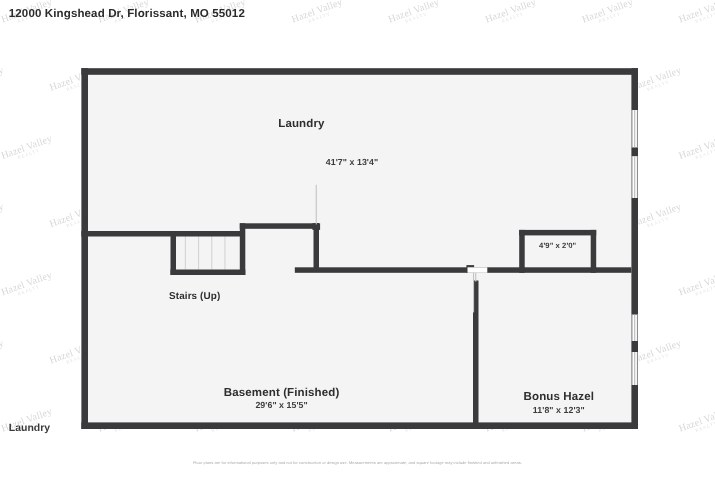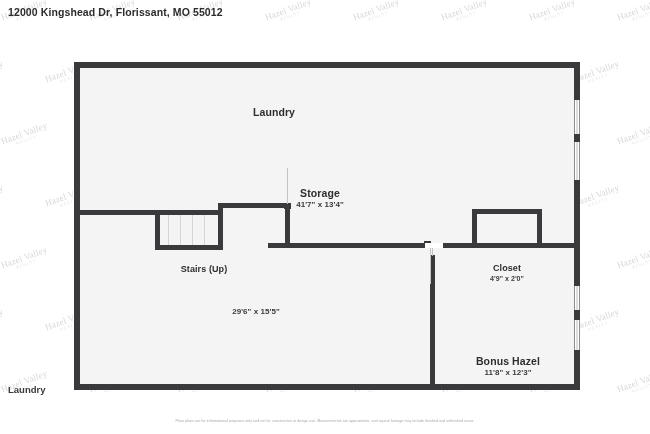--- a/index.html
+++ b/index.html
@@ -287,34 +287,33 @@
   <div class="wall" style="left:430px; top:255px; width:5px; height:135px;"></div>
   <div class="door-leaf" style="left:432px; top:248px; width:1px; height:8px;"></div>
 
 </div>
 
 <div class="room-label" style="left:209px; top:62px; width:130px;">
   <span class="r-name">Laundry</span>
 </div>
 
 <div class="room-label" style="left:255px; top:143px; width:130px;">
-  <span class="r-name">Storage</span>
   <span class="r-dim">41'7" x 13'4"</span>
 </div>
 
-<div class="room-label small" style="left:144px; top:220px; width:120px;">
+<div class="room-label small" style="left:117px; top:220px; width:120px;">
   <span class="r-name">Stairs (Up)</span>
 </div>
 
 <div class="room-label small" style="left:447px; top:219px; width:120px;">
-  <span class="r-name">Closet</span>
   <span class="r-dim">4'9" x 2'0"</span>
 </div>
 
 <div class="room-label" style="left:176px; top:307px; width:160px;">
+  <span class="r-name">Basement (Finished)</span>
   <span class="r-dim">29'6" x 15'5"</span>
 </div>
 
 <div class="room-label" style="left:443px; top:311px; width:130px;">
   <span class="r-name">Bonus Hazel</span>
   <span class="r-dim">11'8" x 12'3"</span>
 </div>
 
 <div id="level-label">Laundry</div>
 

